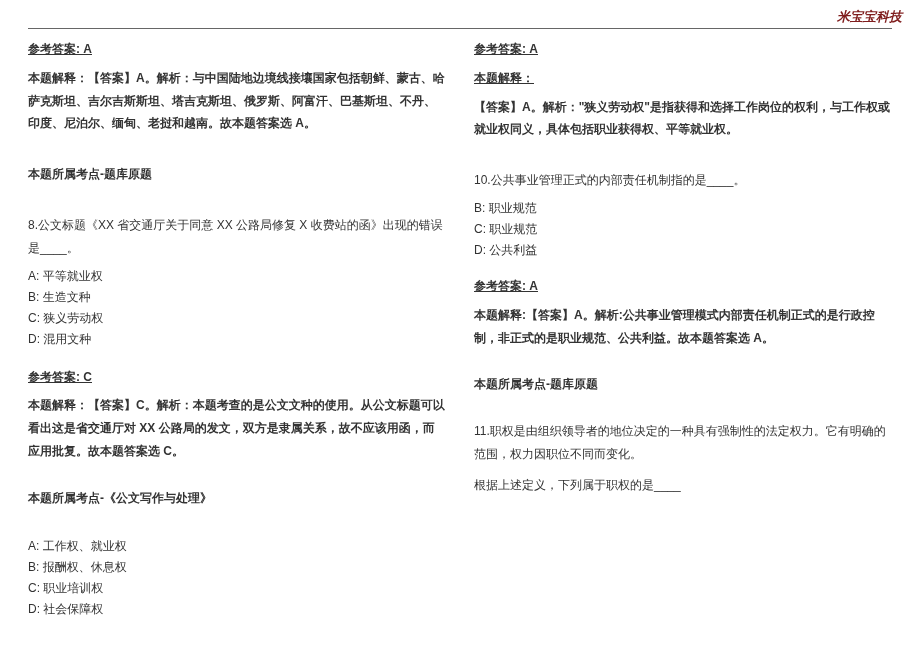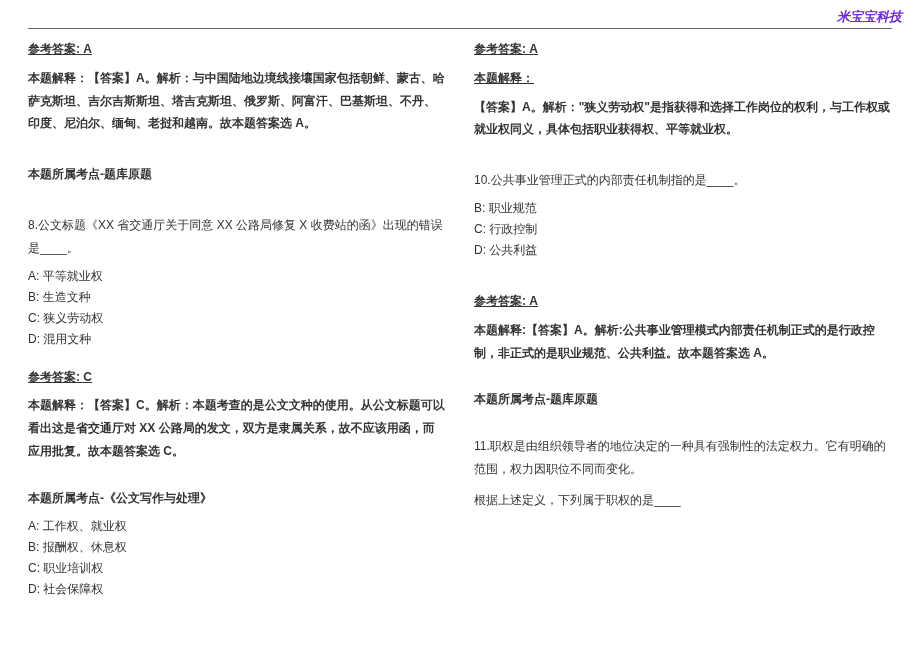--- a/index.html
+++ b/index.html
@@ -9,21 +9,21 @@
       color: #333;
       background: #fff;
       width: 920px;
       height: 651px;
       position: relative;
     }
     .watermark {
       position: absolute;
       top: 8px;
       right: 18px;
-      color: #6d28d9;
+      color: #7f1d1d;
       font-style: italic;
       font-weight: bold;
       font-size: 13px;
       font-family: "KaiTi", serif;
     }
     .hr-top {
       position: absolute;
       top: 28px;
       left: 28px;
       right: 28px;
@@ -58,36 +58,36 @@
   <div class="block bold" style="margin-top:28px;margin-bottom:28px;">本题所属考点-题库原题</div>
 
   <div class="q-stem">8.公文标题《XX 省交通厅关于同意 XX 公路局修复 X 收费站的函》出现的错误是____。</div>
   <div class="opt">A: 平等就业权</div>
   <div class="opt">B: 生造文种</div>
   <div class="opt">C: 狭义劳动权</div>
   <div class="opt" style="margin-bottom:18px;">D: 混用文种</div>
 
   <div class="block tight bold">参考答案: C</div>
   <div class="block bold">本题解释：【答案】C。解析：本题考查的是公文文种的使用。从公文标题可以看出这是省交通厅对 XX 公路局的发文，双方是隶属关系，故不应该用函，而应用批复。故本题答案选 C。</div>
-  <div class="block bold" style="margin-top:24px;margin-bottom:8px;">本题所属考点-《公文写作与处理》</div>
+  <div class="block bold" style="margin-top:24px;margin-bottom:28px;">本题所属考点-《公文写作与处理》</div>
 
   <div class="opt">A: 工作权、就业权</div>
   <div class="opt">B: 报酬权、休息权</div>
   <div class="opt">C: 职业培训权</div>
 
   <div class="opt" style="margin-bottom:30px;">D: 社会保障权</div>
 
   <div class="block tight bold">参考答案: A</div>
   <div class="block tight bold">本题解释：</div>
   <div class="block bold" style="margin-bottom:28px;">【答案】A。解析："狭义劳动权"是指获得和选择工作岗位的权利，与工作权或就业权同义，具体包括职业获得权、平等就业权。</div>
 
   <div class="q-stem">10.公共事业管理正式的内部责任机制指的是____。</div>
   <div class="opt">B: 职业规范</div>
-  <div class="opt">C: 行政控制</div>
-  <div class="opt" style="margin-bottom:31px;">D: 公共利益</div>
+  <div class="opt">C: 职业规范</div>
+  <div class="opt" style="margin-bottom:16px;">D: 公共利益</div>
 
   <div class="block tight bold">参考答案: A</div>
   <div class="block bold">本题解释:【答案】A。解析:公共事业管理模式内部责任机制正式的是行政控制，非正式的是职业规范、公共利益。故本题答案选 A。</div>
   <div class="block bold" style="margin-top:24px;margin-bottom:24px;">本题所属考点-题库原题</div>
 
   <div class="q-stem">11.职权是由组织领导者的地位决定的一种具有强制性的法定权力。它有明确的范围，权力因职位不同而变化。</div>
   <div class="q-stem">根据上述定义，下列属于职权的是____</div>
 
 </div>
 

